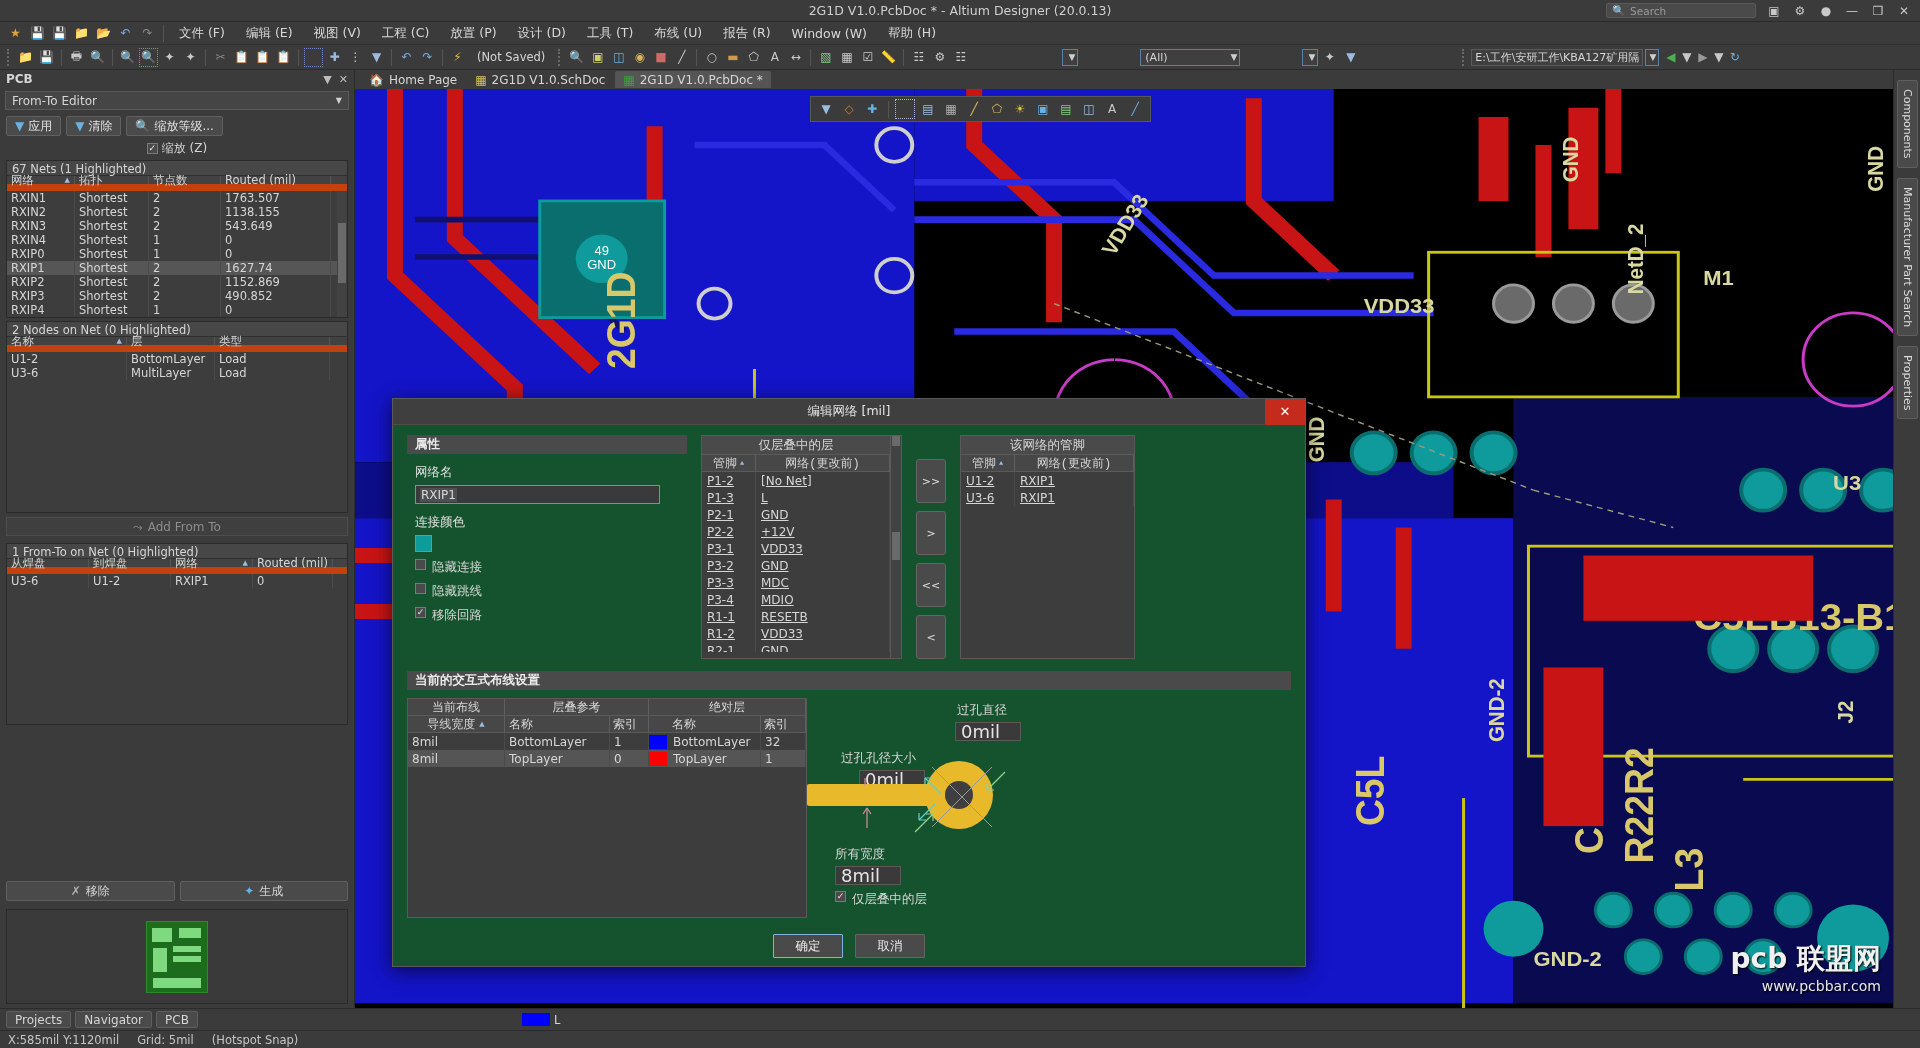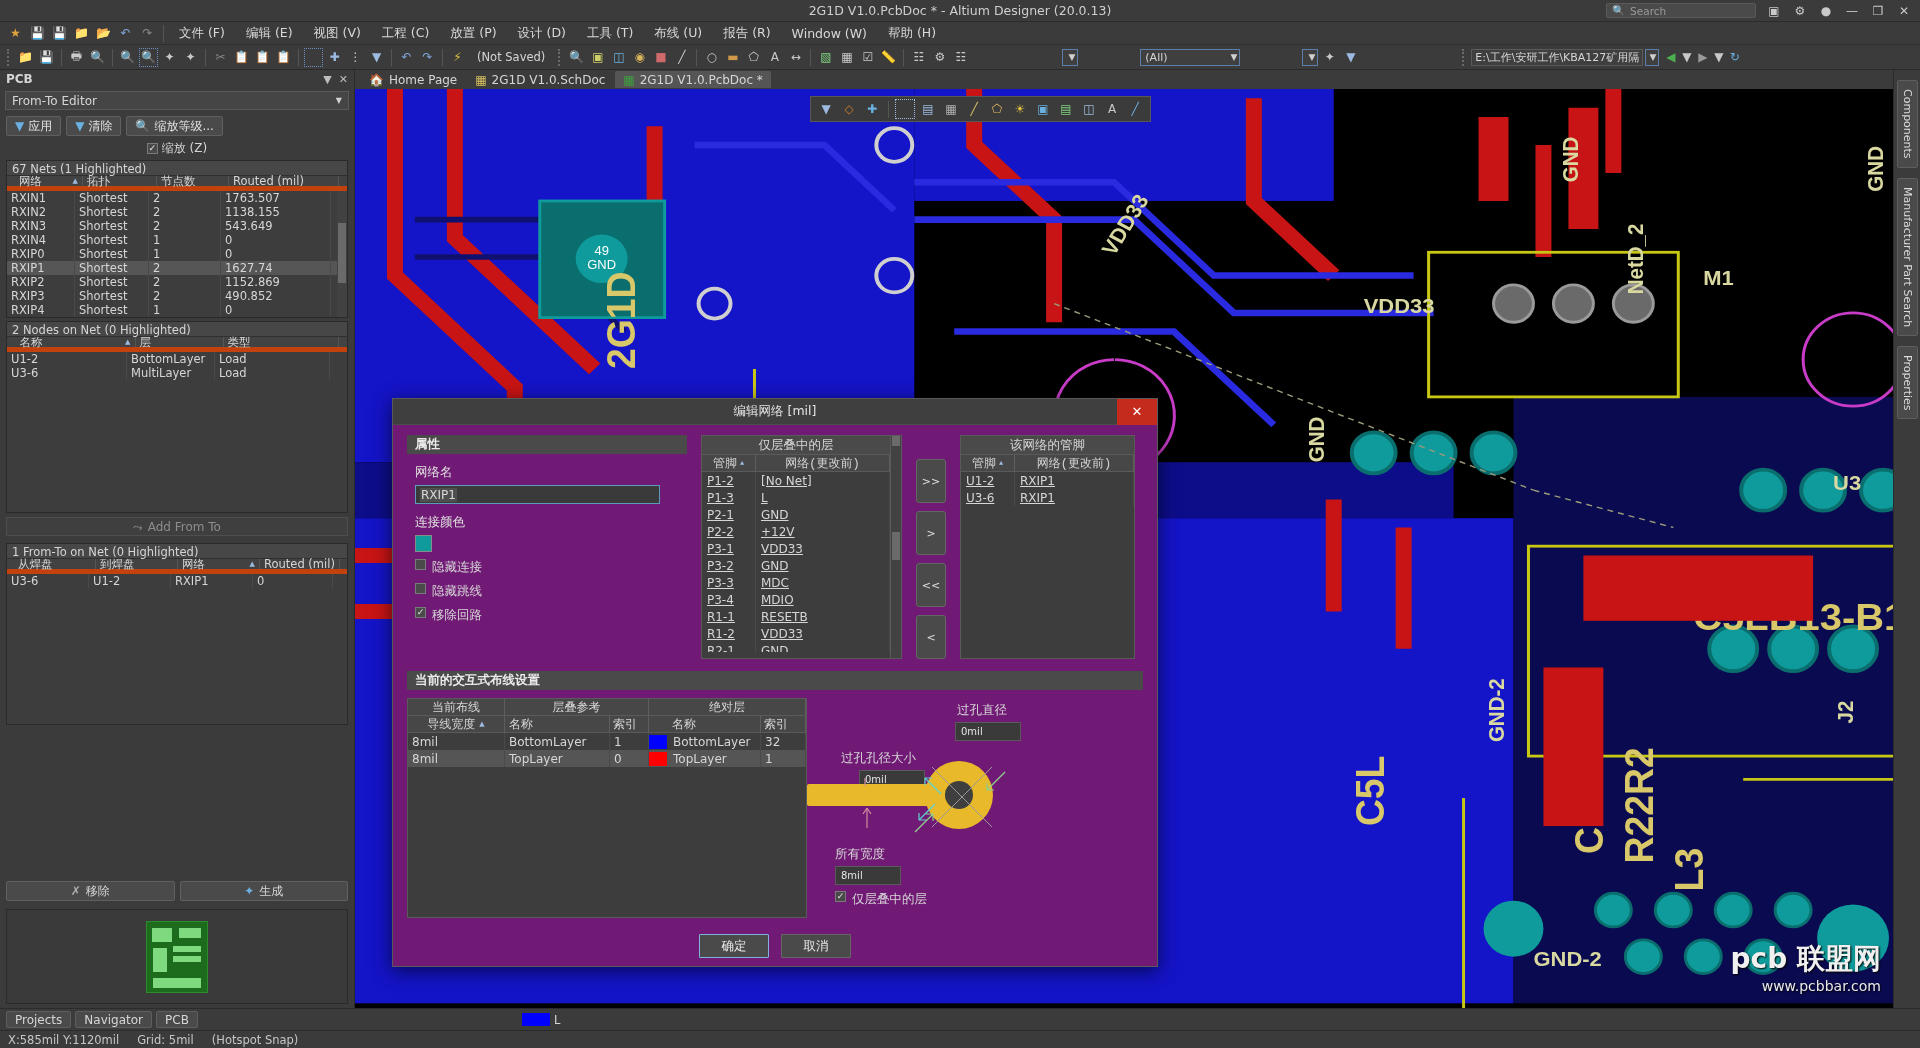--- a/index.html
+++ b/index.html
@@ -40,21 +40,21 @@
   .lp-select .ar{ margin-left:auto; font-size:8px; color:#cfcfcf;}
   .lp-btnrow{ display:flex; gap:5px; margin:3px 6px; }
   .pbtn{ height:20px; background:#4a4a4a; border:1px solid #606060; border-radius:2px; display:flex;
          align-items:center; gap:4px; padding:0 8px; font-size:12px; color:#e2e2e2;}
   .chkrow{ display:flex; align-items:center; justify-content:center; gap:4px; height:18px; font-size:12px;}
   .cbox{ width:11px; height:11px; background:#4a4a4a; border:1px solid #7a7a7a; display:inline-flex;
          align-items:center; justify-content:center; font-size:9px; color:#e8e8e8; line-height:1;}
 
   .grid{ margin:3px 6px 0 6px; border:1px solid #2a2a2a; background:#3d3d3d; display:flex; flex-direction:column;}
   .grid .cap{ height:15px; background:#474747; font-size:11.5px; padding:1px 5px; border-bottom:1px solid #2f2f2f;}
-  .grid .hdr{ display:flex; height:15px; background:#424242; font-size:11.5px; border-bottom:5px solid #c2410c;justify-content:center;}
+  .grid .hdr{ display:flex; height:15px; background:#424242; font-size:11.5px; border-bottom:7px solid #c2410c;}
   .grid .hdr>div{ padding:0 4px; border-right:1px solid #565656; display:flex; align-items:center; }
   .grid .row{ display:flex; height:14px; font-size:11.5px; }
   .grid .row>div{ padding:0 4px; border-right:1px solid #4a4a4a; display:flex; align-items:center; overflow:hidden; white-space:nowrap;}
   .grid .row.sel{ background:#565656; }
   .grid .body{ position:relative; overflow:hidden; }
   .sbar{ position:absolute; right:0; top:0; width:10px; bottom:0; background:#424242; }
   .sthumb{ position:absolute; right:1px; width:8px; background:#6a6a6a; }
 
   .addft{ margin:4px 6px; height:19px; background:#3f3f3f; border:1px solid #4e4e4e;
           display:flex; align-items:center; justify-content:center; gap:5px; color:#8d8d8d; font-size:12px;}
@@ -84,21 +84,21 @@
 
   
   .panelbar{ height:22px; background:#3b3b3b; display:flex; align-items:center; gap:4px; padding:0 6px;
              border-top:1px solid #2b2b2b;}
   .panelbar .pb{ height:17px; background:#4a4a4a; border:1px solid #5e5e5e; border-radius:2px;
                  display:flex; align-items:center; padding:0 8px; font-size:12px;}
   .statusbar{ height:18px; background:#3b3b3b; display:flex; align-items:center; gap:18px; padding:0 8px;
               font-size:11.5px; color:#c6c6c6; border-top:1px solid #2b2b2b;}
 
   
-  .dlg{ position:absolute; left:392px; top:398px; width:766px; background:#701a75;
+  .dlg{ position:absolute; left:392px; top:398px; width:914px; background:#14532d;
         border:1px solid #5a5a5a; z-index:40; box-shadow:0 4px 18px rgba(0,0,0,.6);}
   .dlg-tt{ height:26px; background:#3f3f3f; display:flex; align-items:center; position:relative;
            border-bottom:1px solid #4d4d4d;}
   .dlg-tt .t{ position:absolute; left:0; right:0; text-align:center; font-size:12.5px; color:#e4e4e4;}
   .dlg-close{ margin-left:auto; width:40px; height:26px; background:#c42b1c; color:#fff; font-size:13px;
               display:flex; align-items:center; justify-content:center; z-index:2;}
   .dlg-body{ padding:10px 14px 8px 14px; }
   .secbar{ background:#4a4a4a; height:19px; display:flex; align-items:center; padding:0 8px;
            font-size:12.5px; font-weight:bold; color:#eaeaea;}
   .fldlbl{ font-size:12.5px; color:#e0e0e0; margin:10px 0 4px 8px;}
@@ -120,21 +120,21 @@
 
   .rgrid{ border:1px solid #5a5a5a; background:#3d3d3d; width:400px;}
   .rgrid .h1{ display:flex; height:17px; background:#474747; font-size:12px; border-bottom:1px solid #5a5a5a;}
   .rgrid .h1>div{ display:flex; align-items:center; justify-content:center; border-right:1px solid #5e5e5e;}
   .rgrid .h2{ display:flex; height:17px; background:#474747; font-size:12px; border-bottom:1px solid #5a5a5a;}
   .rgrid .h2>div{ display:flex; align-items:center; justify-content:center; border-right:1px solid #5e5e5e;}
   .rgrid .r{ display:flex; height:17px; font-size:12px;}
   .rgrid .r>div{ display:flex; align-items:center; padding:0 4px; border-right:1px solid #4a4a4a;}
   .rgrid .r.sel{ background:#555;}
   .vbox{ height:19px; background:#3a3a3a; border:1px solid #5a5a5a; display:flex; align-items:center;
-         padding:0 5px; font-size:10px; color:#e4e4e4;}
+         padding:0 5px; font-size:18px; color:#e4e4e4;}
   .dlg-foot{ height:40px; display:flex; align-items:center; justify-content:center; gap:12px; }
   .dbtn{ width:70px; height:24px; background:#4a4a4a; border:1px solid #666; border-radius:1px;
          display:flex; align-items:center; justify-content:center; font-size:12.5px; color:#eaeaea;}
   .dbtn.def{ border:1px solid #7fb2dd; }
   .wm{ position:absolute; right:12px; bottom:14px; text-align:right; z-index:30;}
   .wm .l1{ font-size:28px; font-weight:bold; color:#f0f0f0; text-shadow:1px 1px 2px #000;}
   .wm .l2{ font-size:14px; color:#e8e8e8; text-shadow:1px 1px 2px #000;}
 </style>
 </head>
 <body>

